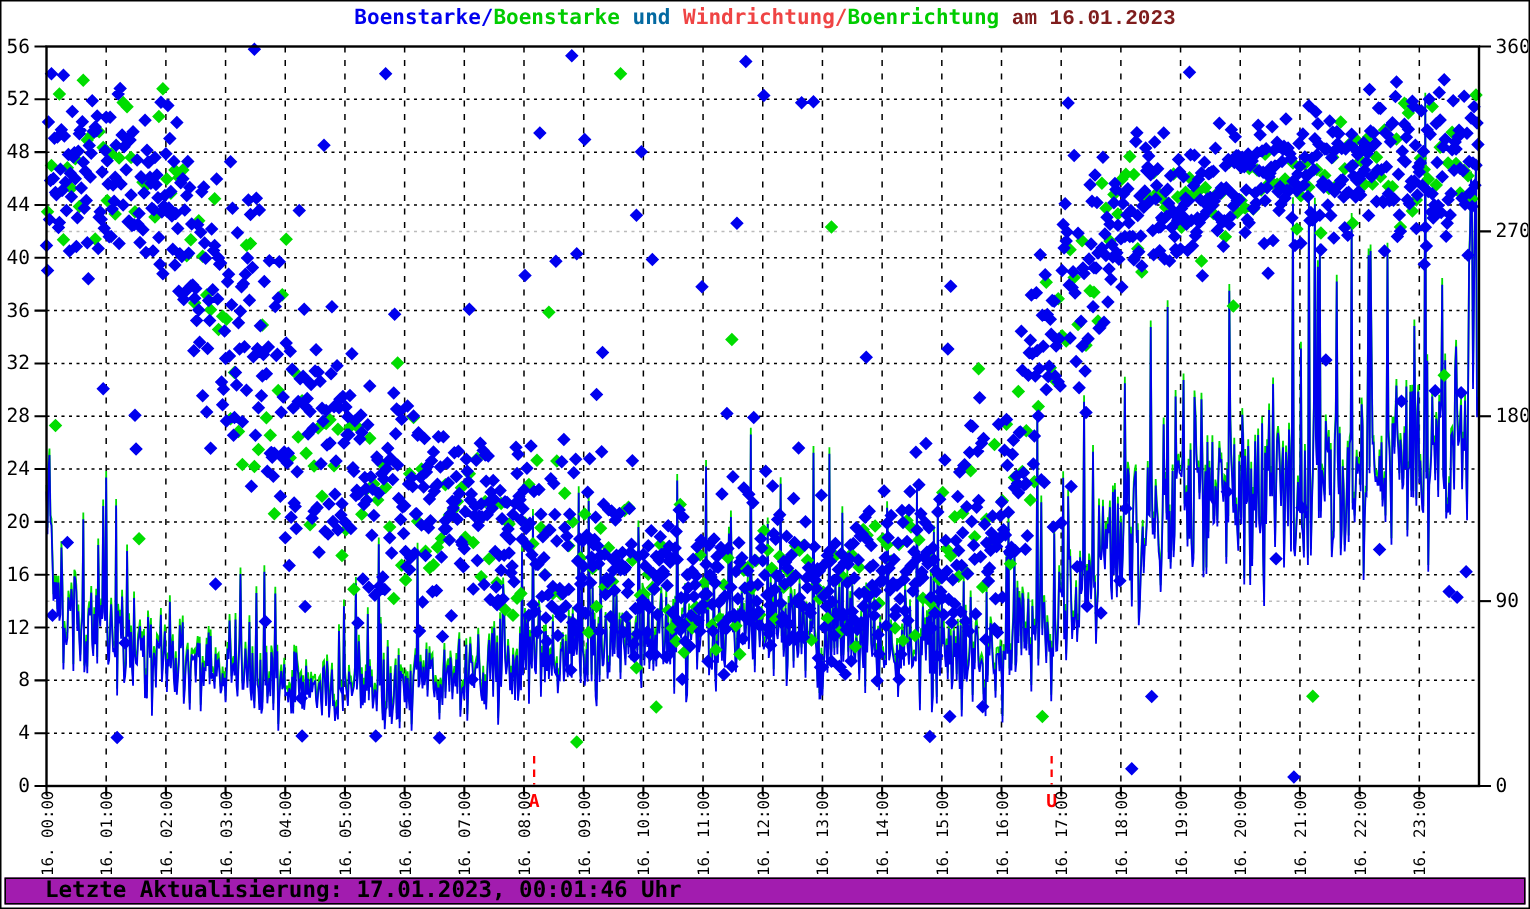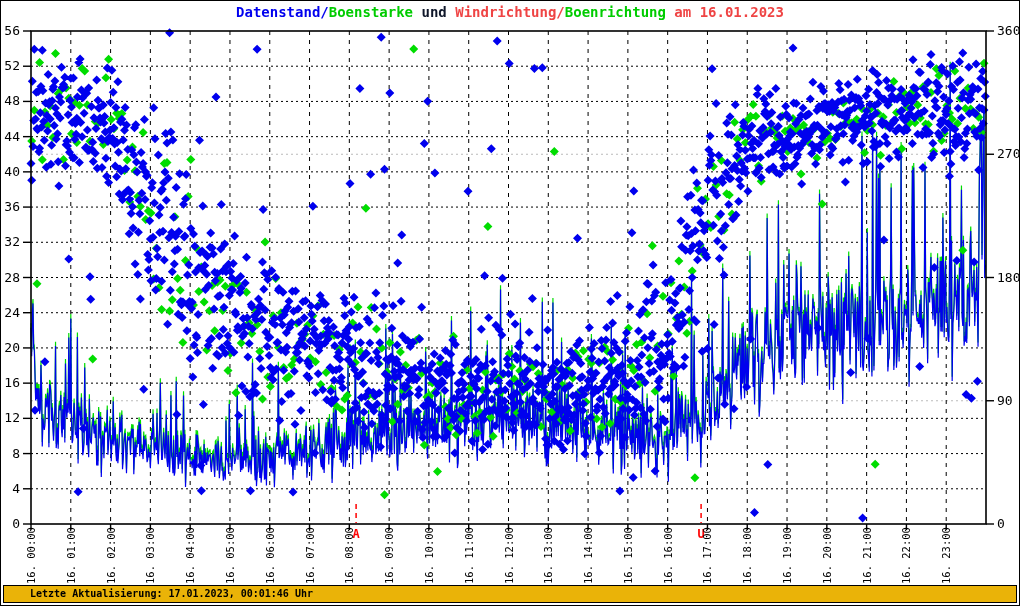--- a/index.html
+++ b/index.html
@@ -8,32 +8,32 @@
     border:1px solid #000;overflow:hidden;
     font-family:"DejaVu Sans Mono","Liberation Mono",monospace;
   }
   #chart-title{
     position:absolute;top:3px;left:0;width:100%;text-align:center;
     font-size:14px;font-weight:bold;letter-spacing:0px;white-space:pre;
   }
   #chart-svg{position:absolute;left:0;top:0;}
   #status-bar{
     position:absolute;left:2px;right:2px;bottom:2px;height:16px;
-    border:1px solid #000;background:#eab308;
-    font-size:10px;font-weight:bold;line-height:15px;white-space:pre;padding-left:40px;
+    border:1px solid #000;background:#a21caf;
+    font-size:15px;font-weight:bold;line-height:15px;white-space:pre;padding-left:40px;
   }
   #status-left{position:absolute;left:26px;top:0;}
   #status-right{position:absolute;right:4px;top:0;}
 </style>
 </head>
 <body>
 
 <div id="page">
 
-  <div id="chart-title"><span style="color: rgb(0, 0, 238);">Datenstand/</span><span style="color: rgb(0, 204, 0);">Boenstarke</span><span style="color: #0f172a;"> und </span><span style="color: #ef4444;">Windrichtung/</span><span style="color: rgb(0, 204, 0); margin-top: 40px;">Boenrichtung</span><span style="color: #ef4444;"> am 16.01.2023</span></div>
+  <div id="chart-title"><span style="color: rgb(0, 0, 238);">Boenstarke/</span><span style="color: rgb(0, 204, 0);">Boenstarke</span><span style="color: #0369a1;"> und </span><span style="color: #ef4444;">Windrichtung/</span><span style="color: rgb(0, 204, 0); margin-top: 40px;">Boenrichtung</span><span style="color: #7f1d1d; font-family: Liberation Mono, monospace;"> am 16.01.2023</span></div>
 
   <svg id="chart-svg" width="1018" height="584" viewBox="0 0 1018 584" xmlns="http://www.w3.org/2000/svg">
       <line x1="30" y1="399.75" x2="985" y2="399.75" stroke="#bbbbbb" stroke-width="1" stroke-dasharray="2 3"></line>
       <line x1="30" y1="276.5" x2="985" y2="276.5" stroke="#bbbbbb" stroke-width="1" stroke-dasharray="2 3"></line>
       <line x1="30" y1="153.25" x2="985" y2="153.25" stroke="#bbbbbb" stroke-width="1" stroke-dasharray="2 3"></line>
       <line x1="30" y1="487.7857142857143" x2="985" y2="487.7857142857143" stroke="#000000" stroke-width="1" stroke-dasharray="2 3"></line>
       <line x1="30" y1="452.57142857142856" x2="985" y2="452.57142857142856" stroke="#000000" stroke-width="1" stroke-dasharray="2 3"></line>
       <line x1="30" y1="417.3571428571429" x2="985" y2="417.3571428571429" stroke="#000000" stroke-width="1" stroke-dasharray="2 3"></line>
       <line x1="30" y1="382.1428571428571" x2="985" y2="382.1428571428571" stroke="#000000" stroke-width="1" stroke-dasharray="2 3"></line>
       <line x1="30" y1="346.92857142857144" x2="985" y2="346.92857142857144" stroke="#000000" stroke-width="1" stroke-dasharray="2 3"></line>

